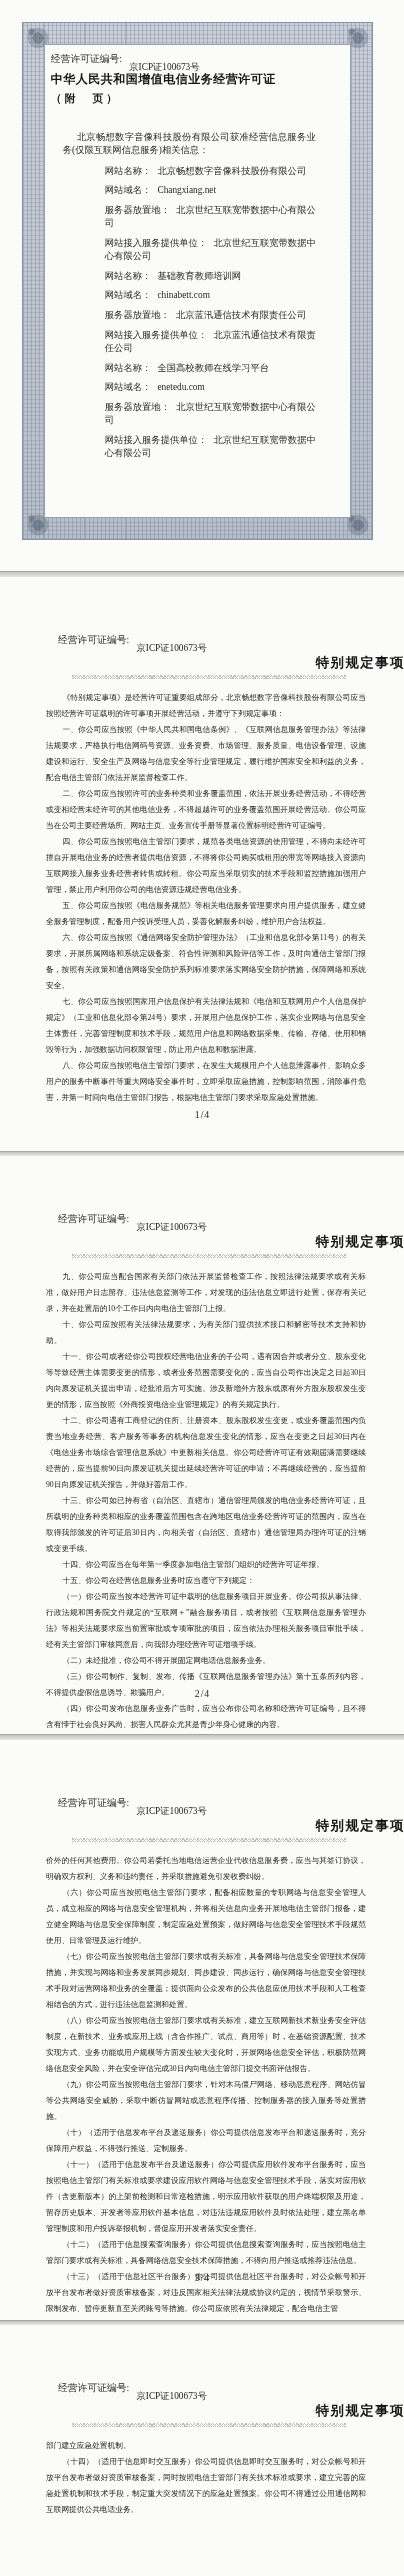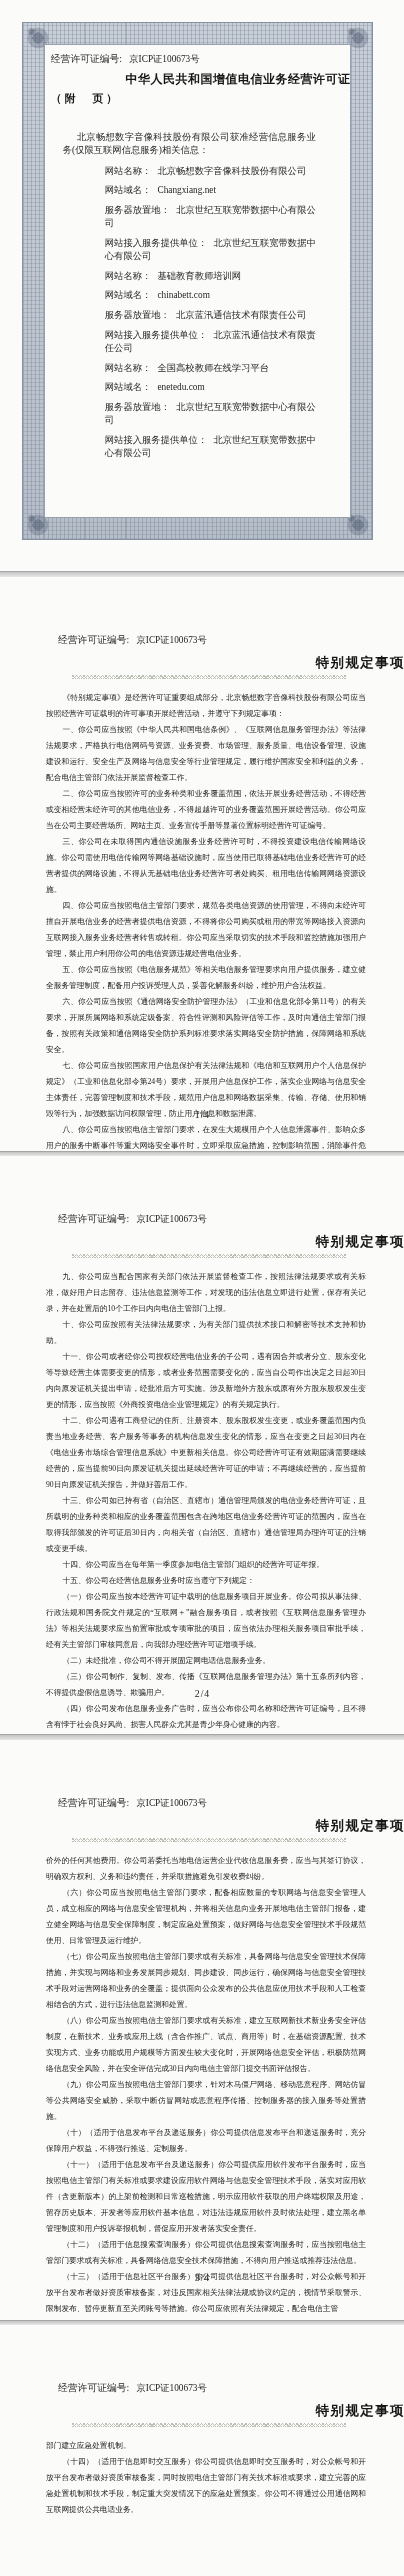--- a/index.html
+++ b/index.html
@@ -46,25 +46,25 @@
   .cert-inner {
     position:relative; width:100%; height:100%;
     box-sizing:border-box;
     background:#fbfbf9;
     border:0.5px solid #97a0ae;
     padding:8.2px 0 0 6.2px;
   }
 
   .lic-row { display:flex; align-items:flex-start; }
   .lic-label { font-size:9.8px; color:#2a2a2a; white-space:nowrap; }
-  .lic-value { font-size:9.3px; color:#222; margin-left:7.2px; position:relative; top:0; white-space:nowrap; }
+  .lic-value { font-size:9.3px; color:#222; margin-left:7.2px; position:relative; top:8px; white-space:nowrap; }
 
   .cert-title {
     margin:5.2px 0 0 0;
-    text-align:right;
+    text-align:left;
     font-size:12px; font-weight:bold; letter-spacing:0.5px;
     color:#161616;
   }
   .cert-sub {
     margin-top:3.6px;
     text-align:left;
     font-size:10.8px; font-weight:bold; letter-spacing:3.1px;
     color:#161616;
   }
   .cert-body { margin:25px 0 0 12px; width:253px; font-size:9.3px; }
@@ -159,21 +159,20 @@
     <div class="lic-row prov-lic">
       <span class="lic-label">经营许可证编号:</span>
       <span class="lic-value">京ICP证100673号</span>
     </div>
     <h2 class="prov-title">特别规定事项</h2>
     <div class="zigzag"></div>
     <div class="prov-body">
           <p>《特别规定事项》是经营许可证重要组成部分，北京畅想数字音像科技股份有限公司应当按照经营许可证载明的许可事项开展经营活动，并遵守下列规定事项：</p>
           <p>一、你公司应当按照《中华人民共和国电信条例》、《互联网信息服务管理办法》等法律法规要求，严格执行电信网码号资源、业务资费、市场管理、服务质量、电信设备管理、设施建设和运行、安全生产及网络与信息安全等行业管理规定，履行维护国家安全和利益的义务，配合电信主管部门依法开展监督检查工作。</p>
           <p>二、你公司应当按照许可的业务种类和业务覆盖范围，依法开展业务经营活动，不得经营或变相经营未经许可的其他电信业务，不得超越许可的业务覆盖范围开展经营活动。你公司应当在公司主要经营场所、网站主页、业务宣传手册等显著位置标明经营许可证编号。</p>
-          <p>三、你公司在未取得国内通信设施服务业务经营许可时，不得投资建设电信传输网络设施。你公司需使用电信传输网等网络基础设施时，应当使用已取得基础电信业务经营许可的经营者提供的网络设施，不得从无基础电信业务经营许可者处购买、租用电信传输网网络资源设施。</p>
           <p>四、你公司应当按照电信主管部门要求，规范各类电信资源的使用管理，不得向未经许可擅自开展电信业务的经营者提供电信资源，不得将你公司购买或租用的带宽等网络接入资源向互联网接入服务业务经营者转售或转租。你公司应当采取切实的技术手段和监控措施加强用户管理，禁止用户利用你公司的电信资源违规经营电信业务。</p>
           <p>五、你公司应当按照《电信服务规范》等相关电信服务管理要求向用户提供服务，建立健全服务管理制度，配备用户投诉受理人员，妥善化解服务纠纷，维护用户合法权益。</p>
           <p>六、你公司应当按照《通信网络安全防护管理办法》（工业和信息化部令第11号）的有关要求，开展所属网络和系统定级备案、符合性评测和风险评估等工作，及时向通信主管部门报备，按照有关政策和通信网络安全防护系列标准要求落实网络安全防护措施，保障网络和系统安全。</p>
           <p>七、你公司应当按照国家用户信息保护有关法律法规和《电信和互联网用户个人信息保护规定》（工业和信息化部令第24号）要求，开展用户信息保护工作，落实企业网络与信息安全主体责任，完善管理制度和技术手段，规范用户信息和网络数据采集、传输、存储、使用和销毁等行为，加强数据访问权限管理，防止用户信息和数据泄露。</p>
           <p>八、你公司应当按照电信主管部门要求，在发生大规模用户个人信息泄露事件、影响众多用户的服务中断事件等重大网络安全事件时，立即采取应急措施，控制影响范围，消除事件危害，并第一时间向电信主管部门报告，根据电信主管部门要求采取应急处置措施。</p>
         </div>
     <div class="page-no">1/4</div>
   </section>
 <div class="separator"></div>
   <section class="page prov-page" style="height: 578px;">

